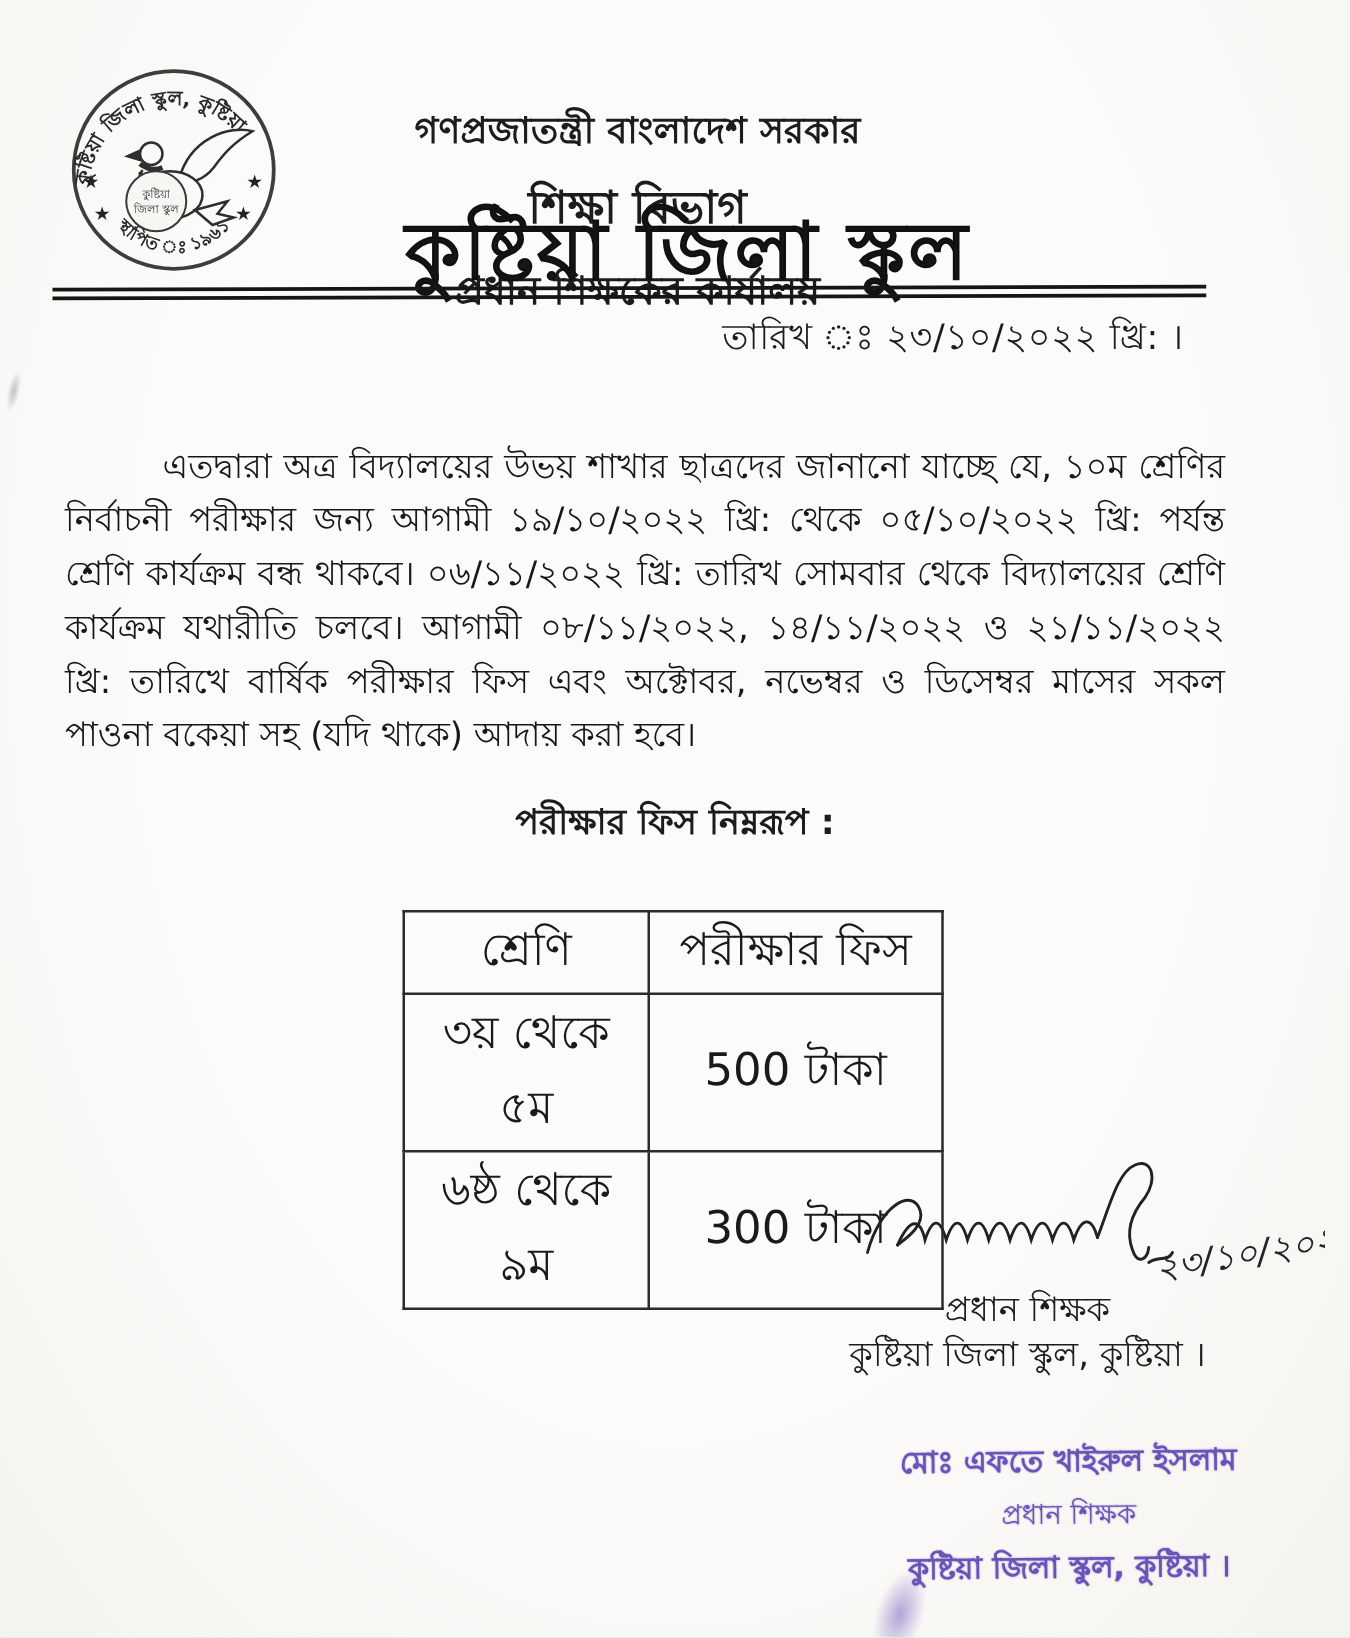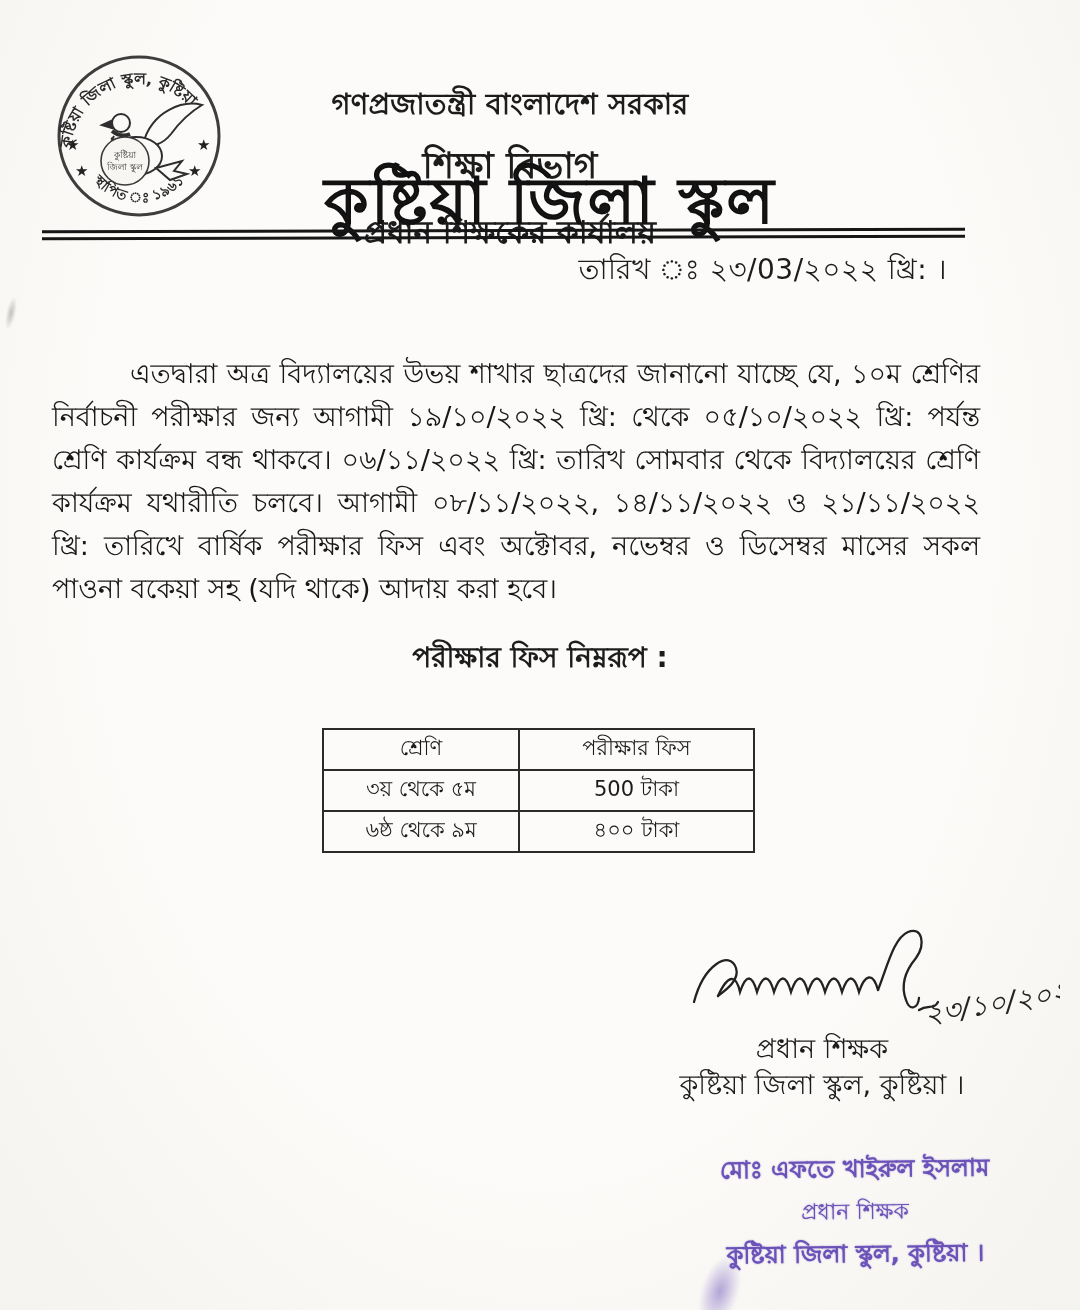--- a/index.html
+++ b/index.html
@@ -37,21 +37,21 @@
     position:absolute;left:52px;top:352px;width:928px;
     font-size:27px;line-height:43px;text-align:justify;
     text-indent:78px;margin:0;color:#171717;
   }
   .fees-heading{
     position:absolute;left:0;top:636px;width:1080px;
     text-align:center;font-size:28px;font-weight:bold;
   }
   .fees-table{
     position:absolute;left:322px;top:728px;width:433px;
-    border-collapse:collapse;font-size:21px;color:#1a1a1a;
+    border-collapse:collapse;font-size:36px;color:#1a1a1a;
   }
   .fees-table th,.fees-table td{
     border:2px solid #2b2b2b;text-align:center;
     padding:2px 4px;height:34px;font-weight:normal;
   }
   .fees-table th:first-child,.fees-table td:first-child{width:186px;}
   
   .signature-svg{position:absolute;left:678px;top:922px;width:382px;height:118px;}
   .sig-block{
     position:absolute;left:652px;top:1030px;width:340px;
@@ -121,41 +121,41 @@
   <div class="head-center">
     <div class="govt-line">গণপ্রজাতন্ত্রী বাংলাদেশ সরকার</div>
     <div class="dept-line">শিক্ষা বিভাগ</div>
     <div class="office-line">প্রধান শিক্ষকের কার্যালয়</div>
   </div>
 
   <div class="school-title">কুষ্টিয়া জিলা স্কুল</div>
 
   <div class="double-rule"></div>
 
-  <div class="date-line">তারিখ ঃ ২৩/03/২০২২ খ্রি: ।</div>
+  <div class="date-line">তারিখ ঃ ২৩/১০/২০২২ খ্রি: ।</div>
 
   <p class="body-par">এতদ্বারা অত্র বিদ্যালয়ের উভয় শাখার ছাত্রদের জানানো যাচ্ছে যে, ১০ম শ্রেণির নির্বাচনী পরীক্ষার জন্য আগামী ১৯/১০/২০২২ খ্রি: থেকে ০৫/১০/২০২২ খ্রি: পর্যন্ত শ্রেণি কার্যক্রম বন্ধ থাকবে। ০৬/১১/২০২২ খ্রি: তারিখ সোমবার থেকে বিদ্যালয়ের শ্রেণি কার্যক্রম যথারীতি চলবে। আগামী ০৮/১১/২০২২, ১৪/১১/২০২২ ও ২১/১১/২০২২ খ্রি: তারিখে বার্ষিক পরীক্ষার ফিস এবং অক্টোবর, নভেম্বর ও ডিসেম্বর মাসের সকল পাওনা বকেয়া সহ (যদি থাকে) আদায় করা হবে।</p>
 
   <div class="fees-heading">পরীক্ষার ফিস নিম্নরূপ :</div>
 
   <table class="fees-table">
     <thead>
       <tr>
         <th>শ্রেণি</th>
         <th>পরীক্ষার ফিস</th>
       </tr>
     </thead>
     <tbody>
       <tr>
         <td>৩য় থেকে ৫ম</td>
         <td>500 টাকা</td>
       </tr>
       <tr>
         <td>৬ষ্ঠ থেকে ৯ম</td>
-        <td>৪০০ টাকা</td>
+        <td>300 টাকা</td>
       </tr>
     </tbody>
   </table>
 
   <svg class="signature-svg" viewBox="0 0 382 118">
     <g fill="none" stroke="#222" stroke-width="2.3" stroke-linecap="round">
       <path d="M16,80 C26,42 52,28 58,46 C62,58 48,68 40,74"></path>
       <path d="M40,74 C50,52 58,52 62,70 C68,52 74,52 79,70 C85,52 91,52 96,70
                C102,52 108,52 113,70 C119,52 125,52 130,70 C136,52 142,52 147,70
                C153,52 159,52 164,70 C170,52 176,52 181,70 C187,52 195,50 200,68"></path>

